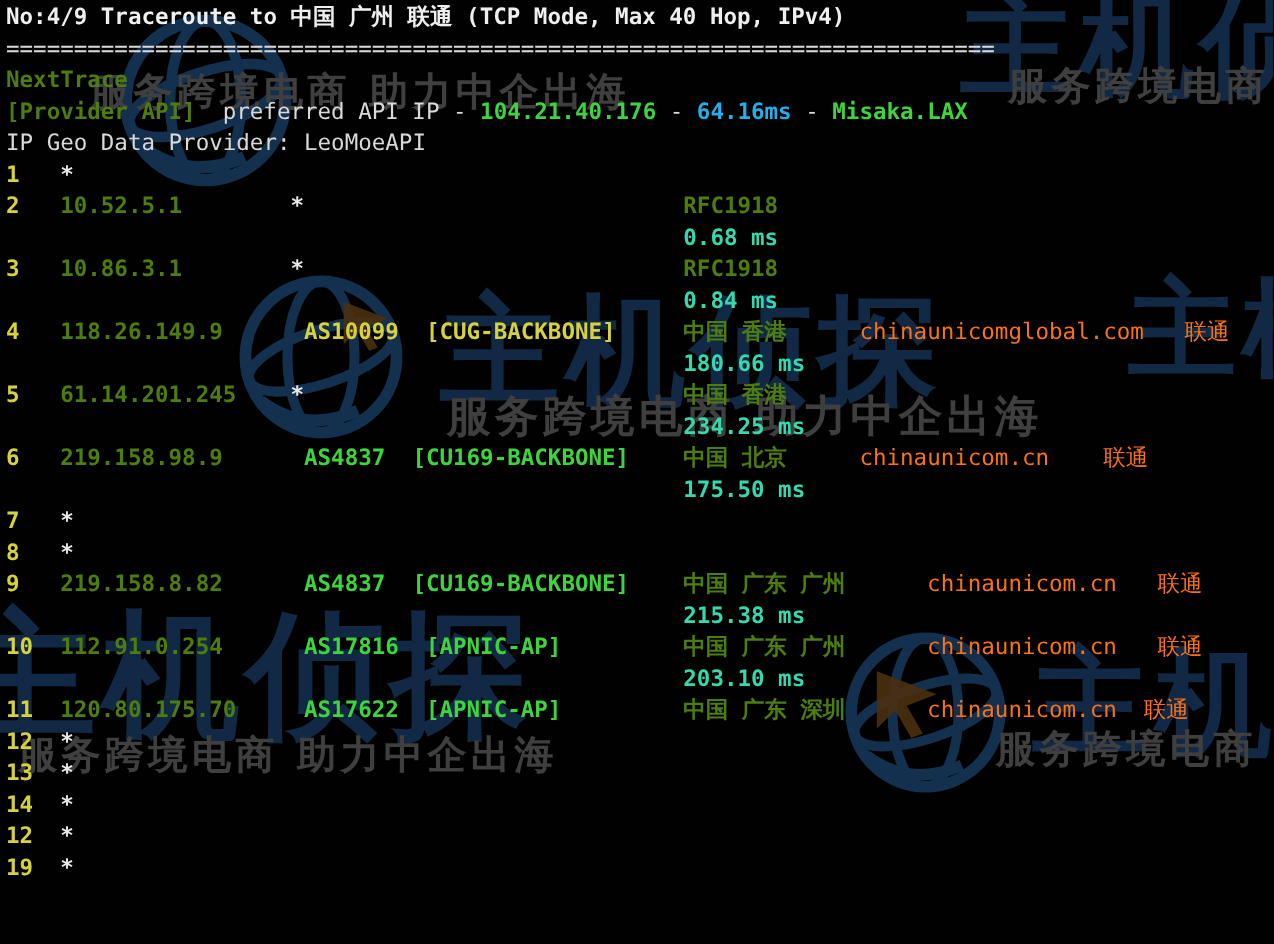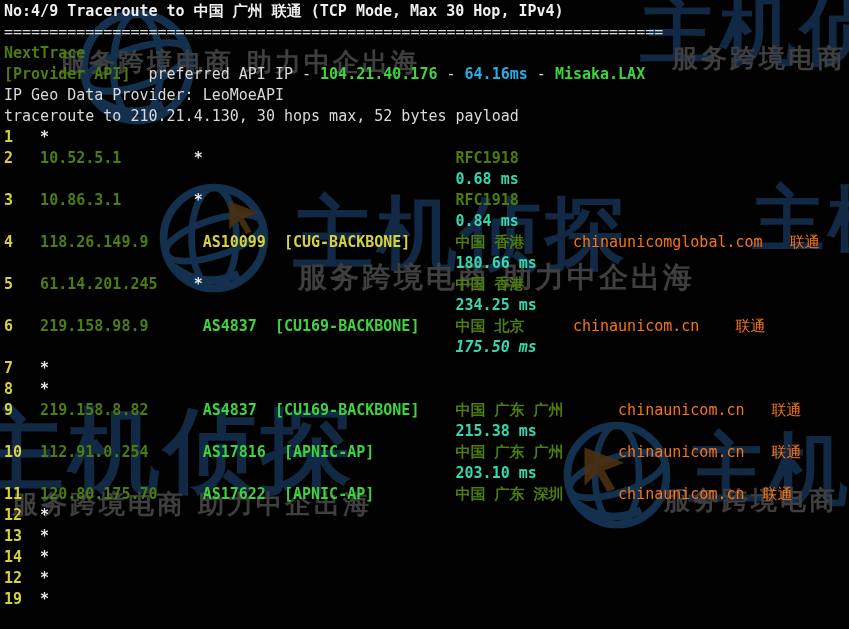--- a/index.html
+++ b/index.html
@@ -87,56 +87,53 @@
       <div class="wm-arrow" style="left: 583px; top: 446px;"><svg width="46" height="46" viewBox="0 0 30 30">
  <polygon points="1,1 27,11 14,16 21,28 16,30 9,18 1,26" fill="#4a300f" opacity="0.9"></polygon>
 </svg></div>
       <div class="wm-glyph" style="left: 688px; top: 425px; font-size: 78px;">主机侦探</div>
       <div class="wm-tag" style="left: 664px; top: 486px; font-size: 26px;">服务跨境电商 助</div>
     </div>
 
   <div id="term">
 
     <div class="line">
-      <span class="seg c-title" style="left:0ch">No:4/9 Traceroute to 中国 广州 联通 (TCP Mode, Max 30 Hop, IPv4)</span>
+      <span class="seg c-title" style="left:0ch">No:4/9 Traceroute to 中国 广州 联通 (TCP Mode, Max 40 Hop, IPv4)</span>
     </div>
     <div class="line">
       <span class="seg c-white" style="left:0ch">=========================================================================</span>
     </div>
     <div class="line">
       <span class="seg c-bwhite" style="left:0ch">NextTrace</span>
     </div>
     <div class="line">
       <span class="seg c-bwhite" style="left:0ch">[Provider API]</span>
       <span class="seg c-white" style="left:16ch">preferred API IP -</span>
       <span class="seg c-green" style="left:35ch">104.21.40.176</span>
       <span class="seg c-white" style="left:49ch">-</span>
       <span class="seg c-blue" style="left:51ch">64.16ms</span>
       <span class="seg c-white" style="left:59ch">-</span>
       <span class="seg c-green" style="left:61ch">Misaka.LAX</span>
     </div>
     <div class="line">
       <span class="seg c-white" style="left:0ch">IP Geo Data Provider: LeoMoeAPI</span>
     </div>
-    <div class="line">
-      <span class="seg c-white" style="left:0ch">traceroute to 210.21.4.130, 30 hops max, 52 bytes payload</span>
-    </div>
 
     <div id="hops">
         <div class="line"><span class="seg c-yellow" style="left: 0ch;">1</span><span class="seg c-star" style="left: 4ch;">*</span></div>
         <div class="line"><span class="seg c-yellow" style="left: 0ch;">2</span><span class="seg c-bwhite" style="left: 4ch;">10.52.5.1</span><span class="seg c-star" style="left: 21ch;">*</span><span class="seg c-bwhite" style="left: 50ch;">RFC1918</span></div>
         <div class="line"><span class="seg c-cyan" style="left: 50ch;">0.68 ms</span></div>
         <div class="line"><span class="seg c-yellow" style="left: 0ch;">3</span><span class="seg c-bwhite" style="left: 4ch;">10.86.3.1</span><span class="seg c-star" style="left: 21ch;">*</span><span class="seg c-bwhite" style="left: 50ch;">RFC1918</span></div>
         <div class="line"><span class="seg c-cyan" style="left: 50ch;">0.84 ms</span></div>
         <div class="line"><span class="seg c-yellow" style="left: 0ch;">4</span><span class="seg c-bwhite" style="left: 4ch;">118.26.149.9</span><span class="seg c-yellow" style="left: 22ch;">AS10099</span><span class="seg c-yellow" style="left: 31ch;">[CUG-BACKBONE]</span><span class="seg c-bwhite" style="left: 50ch;">中国 香港</span><span class="seg c-gray" style="left: 63ch;">chinaunicomglobal.com</span><span class="seg c-gray" style="left: 87ch;">联通</span></div>
         <div class="line"><span class="seg c-cyan" style="left: 50ch;">180.66 ms</span></div>
         <div class="line"><span class="seg c-yellow" style="left: 0ch;">5</span><span class="seg c-bwhite" style="left: 4ch;">61.14.201.245</span><span class="seg c-star" style="left: 21ch;">*</span><span class="seg c-bwhite" style="left: 50ch;">中国 香港</span></div>
         <div class="line"><span class="seg c-cyan" style="left: 50ch;">234.25 ms</span></div>
         <div class="line"><span class="seg c-yellow" style="left: 0ch;">6</span><span class="seg c-bwhite" style="left: 4ch;">219.158.98.9</span><span class="seg c-green" style="left: 22ch;">AS4837</span><span class="seg c-green" style="left: 30ch;">[CU169-BACKBONE]</span><span class="seg c-bwhite" style="left: 50ch;">中国 北京</span><span class="seg c-gray" style="left: 63ch;">chinaunicom.cn</span><span class="seg c-gray" style="left: 81ch;">联通</span></div>
-        <div class="line"><span class="seg c-cyan" style="left: 50ch; font-style: italic;">175.50 ms</span></div>
+        <div class="line"><span class="seg c-cyan" style="left: 50ch;">175.50 ms</span></div>
         <div class="line"><span class="seg c-yellow" style="left: 0ch;">7</span><span class="seg c-star" style="left: 4ch;">*</span></div>
         <div class="line"><span class="seg c-yellow" style="left: 0ch;">8</span><span class="seg c-star" style="left: 4ch;">*</span></div>
         <div class="line"><span class="seg c-yellow" style="left: 0ch;">9</span><span class="seg c-bwhite" style="left: 4ch;">219.158.8.82</span><span class="seg c-green" style="left: 22ch;">AS4837</span><span class="seg c-green" style="left: 30ch;">[CU169-BACKBONE]</span><span class="seg c-bwhite" style="left: 50ch;">中国 广东 广州</span><span class="seg c-gray" style="left: 68ch;">chinaunicom.cn</span><span class="seg c-gray" style="left: 85ch;">联通</span></div>
         <div class="line"><span class="seg c-cyan" style="left: 50ch;">215.38 ms</span></div>
         <div class="line"><span class="seg c-yellow" style="left: 0ch;">10</span><span class="seg c-bwhite" style="left: 4ch;">112.91.0.254</span><span class="seg c-green" style="left: 22ch;">AS17816</span><span class="seg c-green" style="left: 31ch;">[APNIC-AP]</span><span class="seg c-bwhite" style="left: 50ch;">中国 广东 广州</span><span class="seg c-gray" style="left: 68ch;">chinaunicom.cn</span><span class="seg c-gray" style="left: 85ch;">联通</span></div>
         <div class="line"><span class="seg c-cyan" style="left: 50ch;">203.10 ms</span></div>
         <div class="line"><span class="seg c-yellow" style="left: 0ch;">11</span><span class="seg c-bwhite" style="left: 4ch;">120.80.175.70</span><span class="seg c-green" style="left: 22ch;">AS17622</span><span class="seg c-green" style="left: 31ch;">[APNIC-AP]</span><span class="seg c-bwhite" style="left: 50ch;">中国 广东 深圳</span><span class="seg c-gray" style="left: 68ch;">chinaunicom.cn</span><span class="seg c-gray" style="left: 84ch;">联通</span></div>
         <div class="line"><span class="seg c-yellow" style="left: 0ch; text-align: center;">12</span><span class="seg c-star" style="left: 4ch;">*</span></div>
         <div class="line"><span class="seg c-yellow" style="left: 0ch;">13</span><span class="seg c-star" style="left: 4ch;">*</span></div>
         <div class="line"><span class="seg c-yellow" style="left: 0ch;">14</span><span class="seg c-star" style="left: 4ch;">*</span></div>

